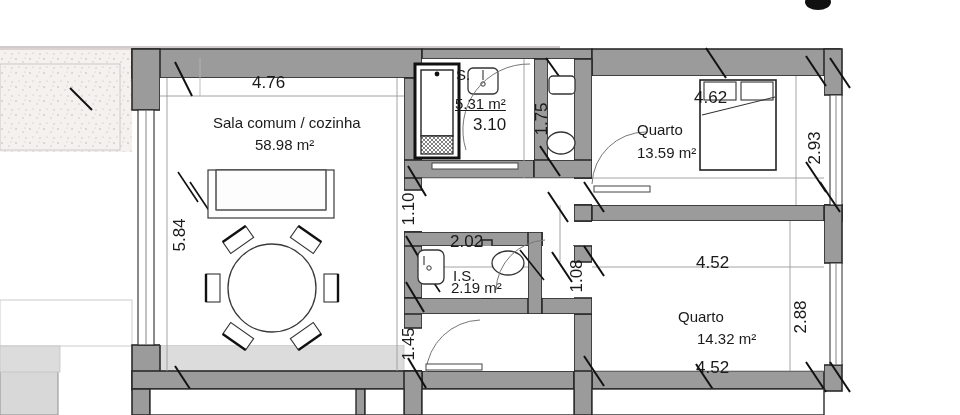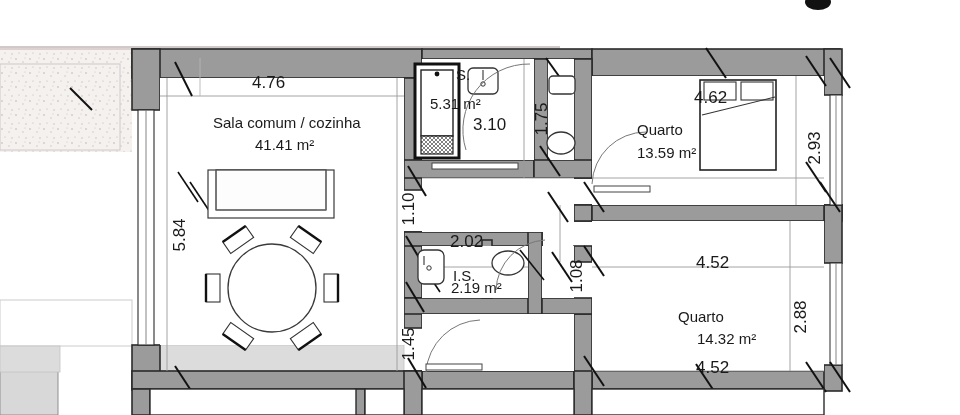--- a/index.html
+++ b/index.html
@@ -251,24 +251,24 @@
 
     <g fill="#ffffff" stroke="#2b2b2b" stroke-width="1.4">
       <rect x="150" y="389" width="206" height="26"></rect>
       <rect x="365" y="389" width="39" height="26"></rect>
       <rect x="592" y="389" width="232" height="26"></rect>
       <rect x="422" y="389" width="152" height="26"></rect>
     </g>
   </svg>
 
   <div class="lbl room-name" style="left:213px;top:114px;">Sala comum / cozinha</div>
-  <div class="lbl room-area" style="left:255px;top:136px;">41.41 m²</div>
+  <div class="lbl room-area" style="left:255px;top:136px;">58.98 m²</div>
 
   <div class="lbl room-name" style="left:456px;top:66px;">S.</div>
-  <div class="lbl room-area" style="left:430px;top:95px;">5.31 m²</div>
+  <div class="lbl room-area" style="left:455px;top:95px;text-decoration:underline;">5.31 m²</div>
 
   <div class="lbl room-name" style="left:453px;top:267px;text-align:right;">I.S.</div>
   <div class="lbl room-area" style="left:438px;top:279px;margin-left:13px;">2.19 m²</div>
 
   <div class="lbl room-name" style="left:637px;top:121px;">Quarto</div>
   <div class="lbl room-area" style="left:637px;top:144px;">13.59 m²</div>
 
   <div class="lbl room-name" style="left:678px;top:308px;">Quarto</div>
   <div class="lbl room-area" style="left:667px;top:330px;margin-left:30px;">14.32 m²</div>
 

